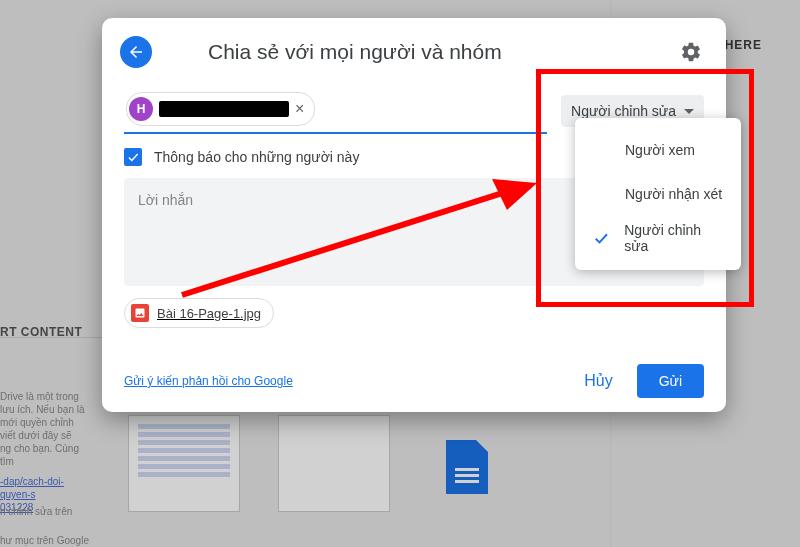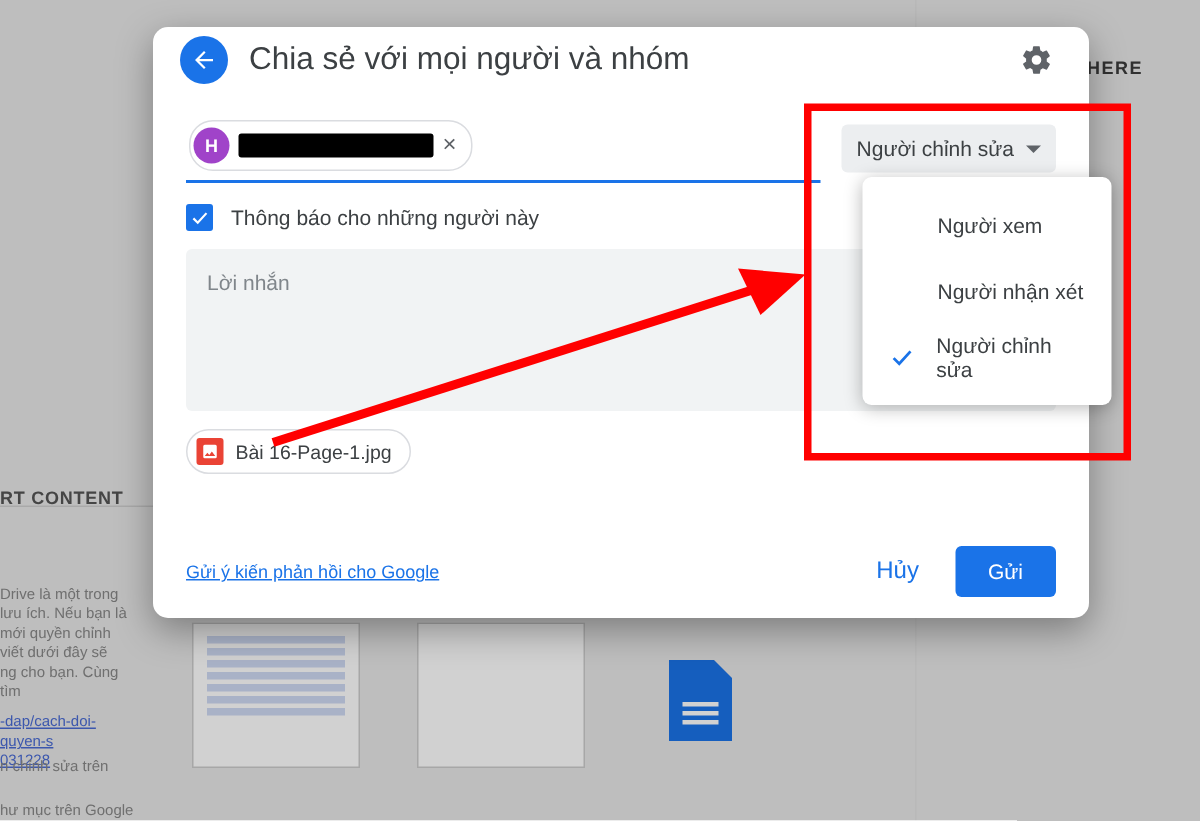--- a/index.html
+++ b/index.html
@@ -10,40 +10,40 @@
   .bg-link{color:#4a6bd4;text-decoration:underline;}
   .bg-heading{position:absolute;font-size:12px;font-weight:bold;color:#555;letter-spacing:0.5px;}
   .thumb{position:absolute;border:1px solid #ccc;background:#fff;}
   .thumb .lines{position:absolute;left:8%;right:8%;top:8%;bottom:8%;}
   .lines .row{height:5px;background:#cfd9f3;margin-bottom:3px;}
   .doc-icon{position:absolute;width:42px;height:54px;background:#1a73e8;}
   .doc-icon:before{content:"";position:absolute;top:0;right:0;border-style:solid;border-width:0 12px 12px 0;border-color:transparent #e8e8e8 transparent transparent;}
   .doc-icon:after{content:"";position:absolute;left:9px;right:9px;top:28px;height:3px;background:#fff;box-shadow:0 6px 0 #fff,0 12px 0 #fff;}
   
   .modal{position:absolute;left:102px;top:18px;width:624px;height:394px;background:#fff;border-radius:10px;box-shadow:0 8px 24px rgba(0,0,0,0.35);}
-  .modal-header{display:flex;align-items:center;padding:6px 22px 6px 18px;}
+  .modal-header{display:flex;align-items:center;padding:18px 22px 6px 18px;gap:42px;}
   .back-btn{width:32px;height:32px;border-radius:50%;background:#1a73e8;display:flex;align-items:center;justify-content:center;cursor:pointer;}
   .back-btn svg{width:18px;height:18px;fill:#fff;}
   .title{font-size:21px;color:#3c4043;margin-left:14px;flex:1;}
   .gear{width:26px;height:26px;display:flex;align-items:center;justify-content:center;cursor:pointer;}
   .gear svg{width:22px;height:22px;fill:#5f6368;}
   .recipient-row{display:flex;align-items:center;margin:14px 22px 0 22px;}
   .input-wrap{flex:1;border-bottom:2px solid #1a73e8;padding:4px 2px 6px 2px;display:flex;align-items:center;}
   .chip{display:flex;align-items:center;background:#fff;border:1px solid #dadce0;border-radius:16px;padding:2px 6px 2px 2px;height:28px;}
   .chip-av{width:24px;height:24px;border-radius:50%;background:#a043c9;color:#fff;display:flex;align-items:center;justify-content:center;font-size:12px;font-weight:bold;}
   .chip-name{font-size:13px;color:#202124;margin:0 2px 0 6px;background:#000;border-radius:2px;width:130px;height:16px;}
   .chip-x{color:#5f6368;font-size:16px;padding:0 4px;cursor:pointer;line-height:1;}
   .perm-btn{margin-left:14px;padding:8px 10px;background:#eceef0;border-radius:4px;display:flex;align-items:center;font-size:14px;color:#3c4043;cursor:pointer;white-space:nowrap;}
   .perm-btn .caret{margin-left:8px;border-left:5px solid transparent;border-right:5px solid transparent;border-top:5px solid #5f6368;}
   .notify-row{display:flex;align-items:center;margin:14px 22px 0 22px;}
   .cbox{width:18px;height:18px;border-radius:2px;background:#1a73e8;display:flex;align-items:center;justify-content:center;}
   .cbox svg{width:14px;height:14px;stroke:#fff;stroke-width:2.5;fill:none;}
   .notify-label{margin-left:12px;font-size:14px;color:#3c4043;text-align:center;}
   .msg-box{margin:12px 22px 0 22px;background:#f1f3f4;border-radius:4px;height:108px;padding:14px;font-size:14px;color:#80868b;box-sizing:border-box;}
-  .attach-row{margin:12px 22px 0 22px;display:flex;align-items:center;}
+  .attach-row{margin:12px 22px 0 22px;display:flex;align-items:center;text-decoration:underline;}
   .attach-chip{display:flex;align-items:center;border:1px solid #dadce0;border-radius:16px;padding:5px 12px 5px 6px;}
   .img-ico{width:18px;height:18px;background:#ea4335;border-radius:2px;display:flex;align-items:center;justify-content:center;margin-right:8px;}
   .img-ico svg{width:12px;height:12px;fill:#fff;}
   .attach-name{font-size:13px;color:#3c4043;}
   .footer{position:absolute;left:22px;right:22px;bottom:14px;display:flex;align-items:center;}
   .feedback{font-size:12px;color:#1a73e8;text-decoration:underline;cursor:pointer;}
   .footer-spacer{flex:1;}
   .btn-cancel{font-size:16px;color:#1a73e8;padding:8px 16px;cursor:pointer;}
   .btn-send{font-size:14px;color:#fff;background:#1a73e8;border-radius:4px;padding:9px 22px;cursor:pointer;margin-left:8px;text-align:center;}
   

